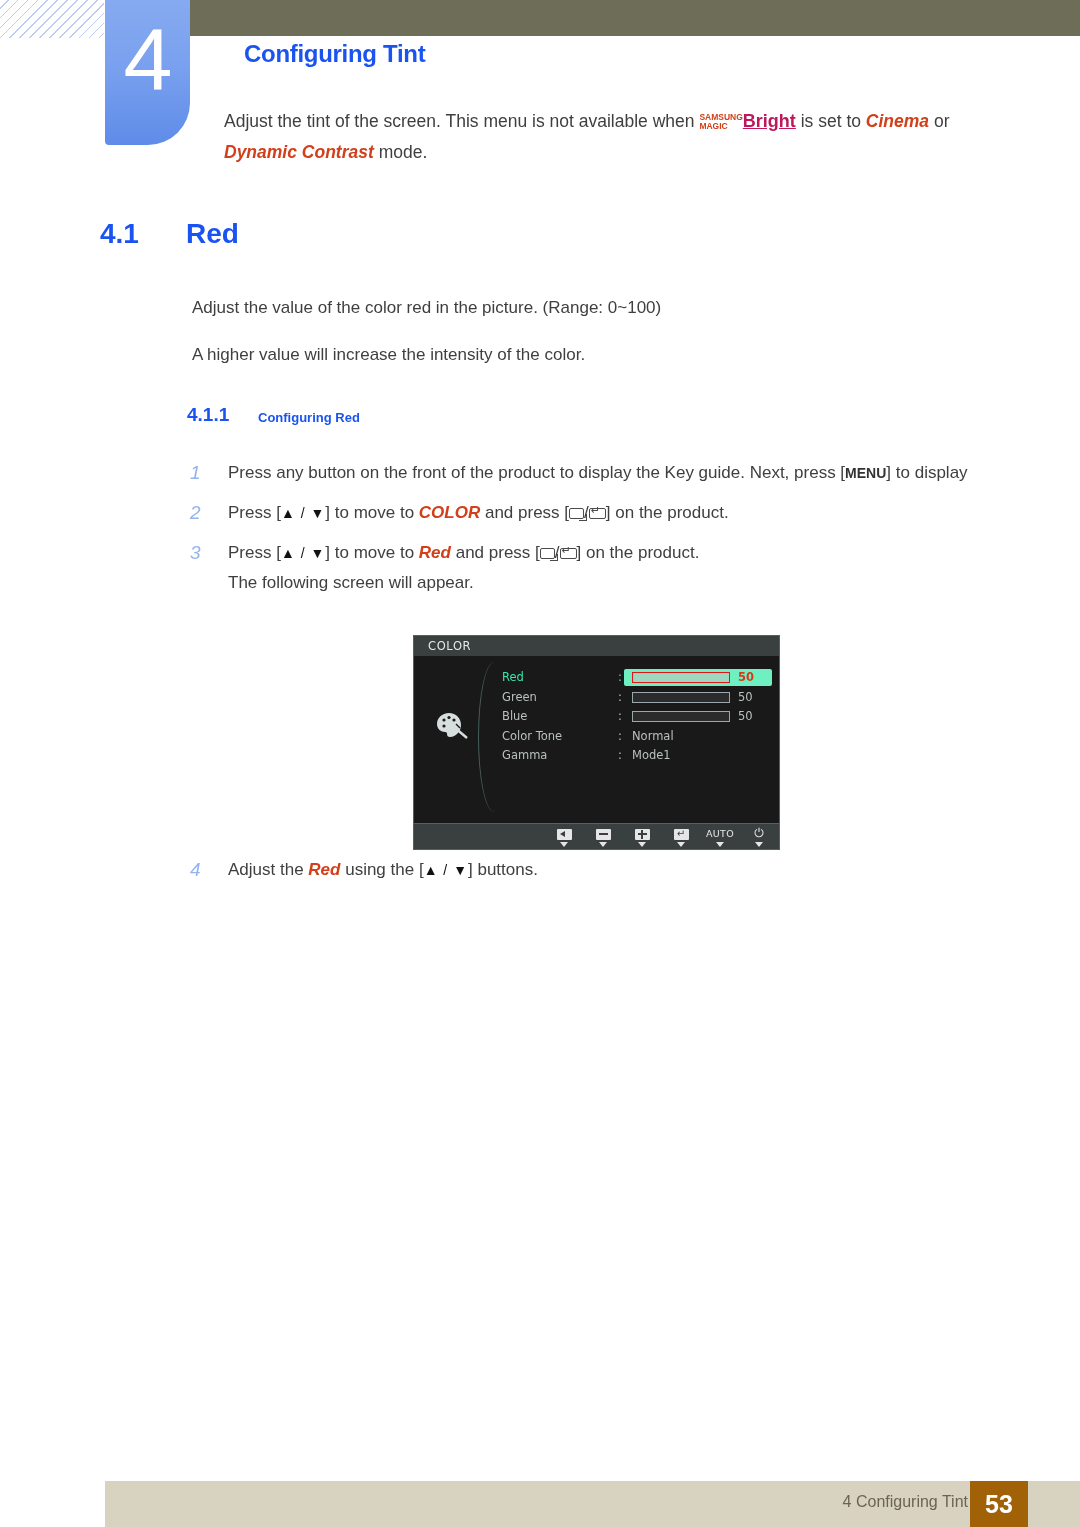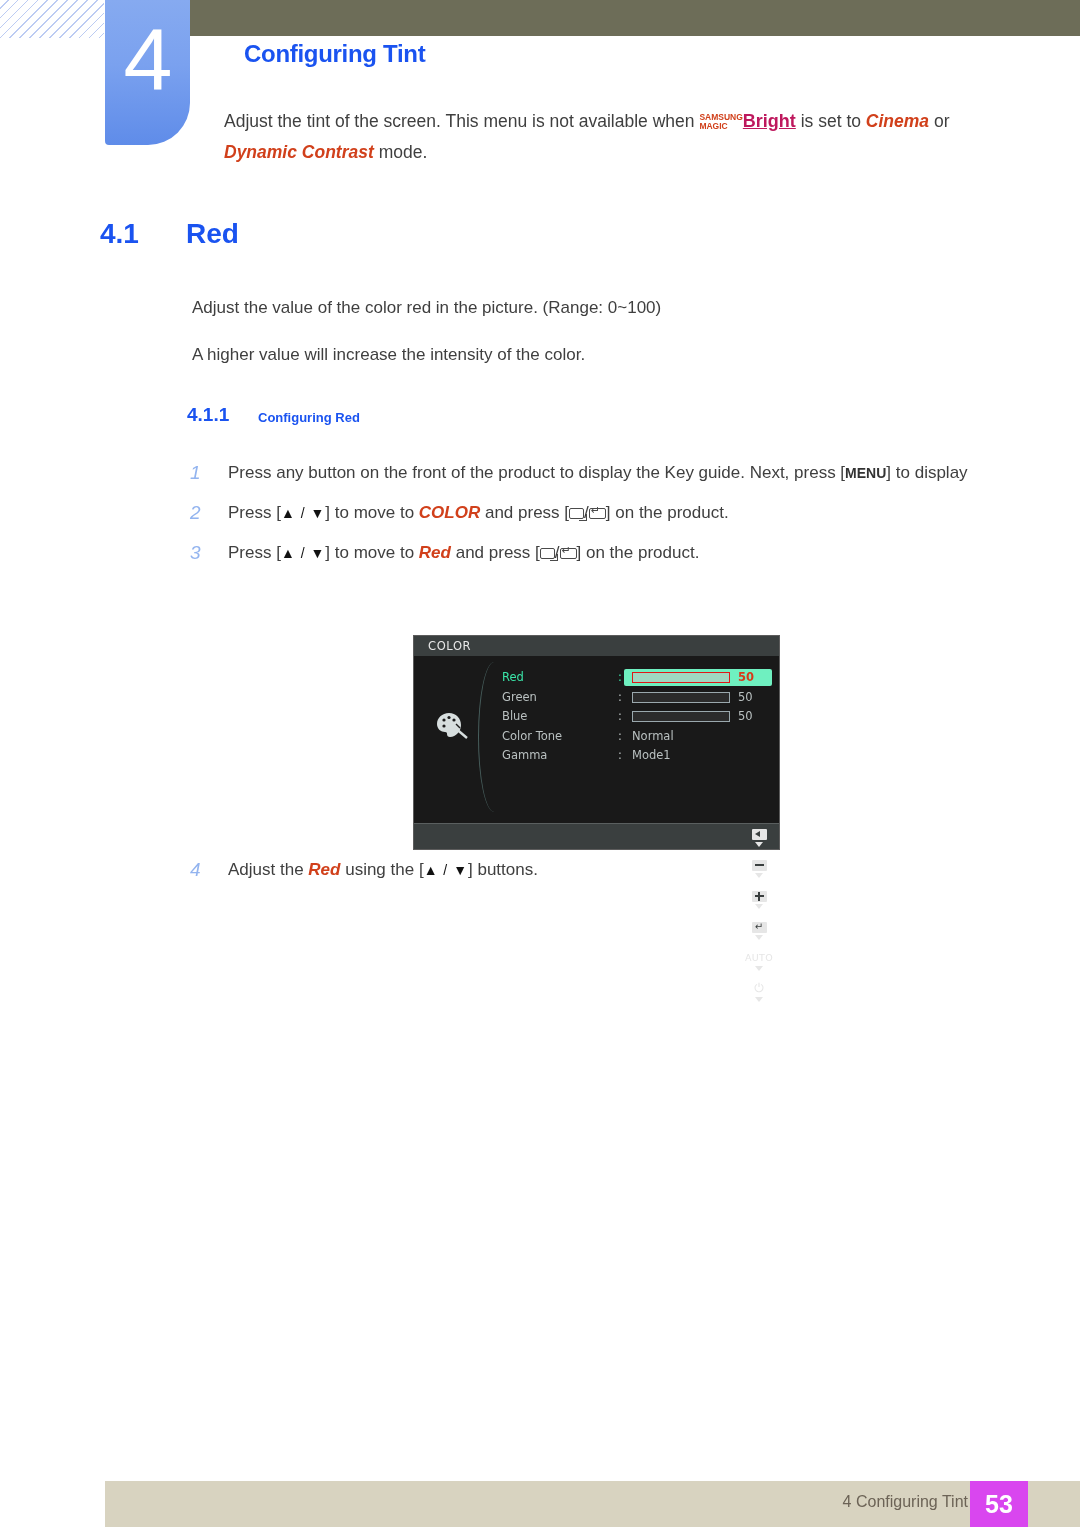--- a/index.html
+++ b/index.html
@@ -297,21 +297,20 @@
     background: #3a3f3f;
     border-top: 1px solid #5a5f5f;
     box-sizing: border-box;
   }
   .osd-keys {
     position: absolute;
     right: 6px; top: 3px;
     display: flex;
     align-items: flex-start;
     gap: 11px;
-    flex-direction: column;
   }
   .osd-key {
     width: 28px;
     text-align: center;
     color: #e6e6e6;
     font-size: 10px;
     line-height: 12px;
   }
   .key-glyph {
     display: block;
@@ -389,21 +388,21 @@
   .footer-text {
     position: absolute;
     right: 112px; top: 12px;
     font-size: 16px;
     color: #6c6356;
   }
   .footer-page {
     position: absolute;
     left: 865px; top: 0;
     width: 58px; height: 46px;
-    background: #d946ef;
+    background: #a16207;
     color: #ffffff;
     font-size: 25px;
     font-weight: bold;
     line-height: 46px;
     text-align: center;
   }
 </style>
 </head>
 <body>
 
@@ -434,20 +433,21 @@
   </div>
 
   <div class="step">
     <span class="step-num">2</span>
     <span>Press [</span><span class="arrows">▲ / ▼</span><span>] to move to </span><span class="red-term">COLOR</span><span> and press [</span><span class="icon-box src"></span><span>/</span><span class="icon-box ent"></span><span>] on the product.</span>
   </div>
 
   <div class="step">
     <span class="step-num">3</span>
     <span>Press [</span><span class="arrows">▲ / ▼</span><span>] to move to </span><span class="red-term">Red</span><span> and press [</span><span class="icon-box src"></span><span>/</span><span class="icon-box ent"></span><span>] on the product.</span>
+    <span class="sub-line">The following screen will appear.</span>
   </div>
 </div>
 
 <div class="osd">
   <div class="osd-title">COLOR</div>
   <div class="osd-body">
 
     <svg class="osd-palette" viewBox="0 0 34 28">
       <path d="M13 2C6 2 1 7 1 13c0 5 4 8 8 8 2 0 2 1 2 2 0 2 1 3 3 3 6 0 11-6 11-12C25 7 20 2 13 2z" fill="#d7dede"></path>
       <circle cx="8" cy="9" r="1.6" fill="#1c1c1c"></circle>

